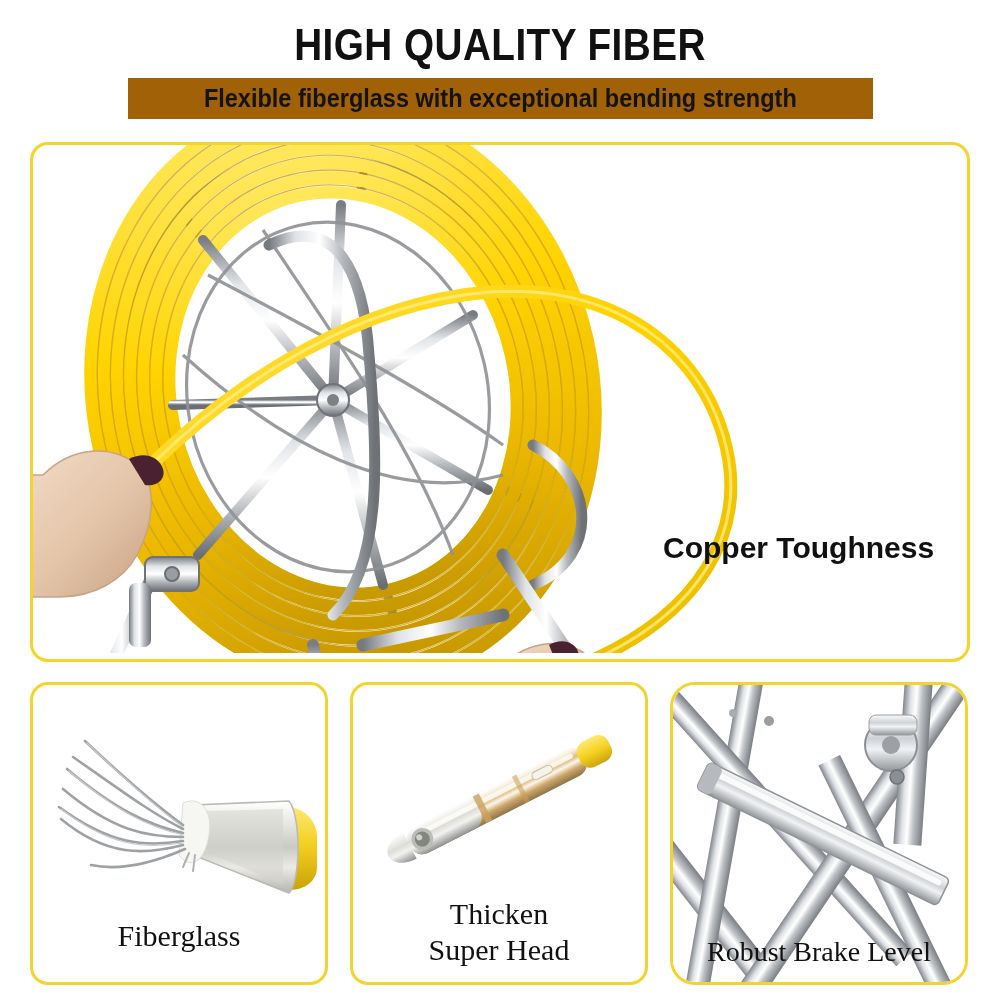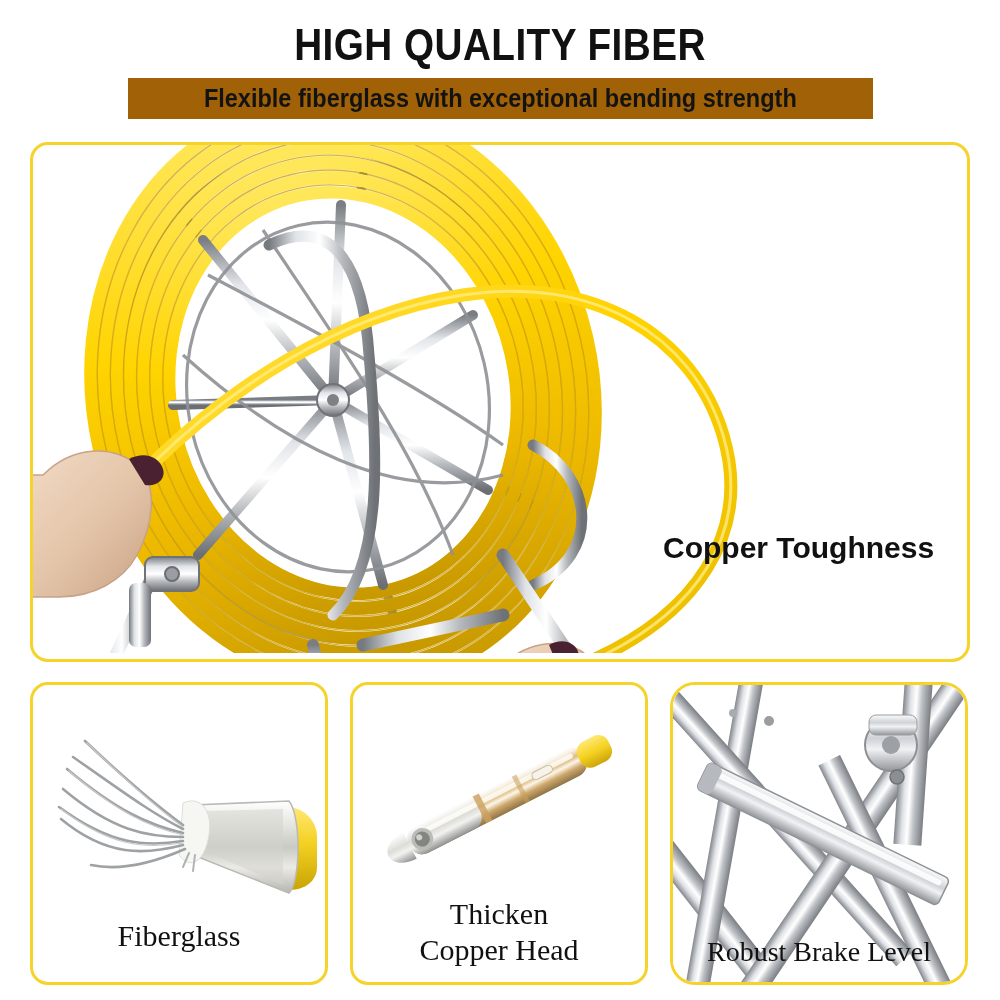--- a/index.html
+++ b/index.html
@@ -307,21 +307,21 @@
         <path d="M46 100 C 30 100, 22 108, 22 115 C 22 122, 30 130, 46 130 Z" fill="url(#chrG2)"></path>
         <circle cx="60" cy="115" r="11" fill="#b9bcb8"></circle>
         <circle cx="60" cy="115" r="7.5" fill="#82867f"></circle>
         <circle cx="58" cy="112" r="3" fill="#d8dad4" opacity="0.9"></circle>
 
         <rect x="236" y="101" width="34" height="28" rx="11" fill="url(#tipG)"></rect>
       </g>
     </svg>
     <div class="cap cap2">
       <div>Thicken</div>
-      <div>Copper Head</div>
+      <div>Super Head</div>
     </div>
   </div>
 
   <div class="panel cell cell3">
     <svg class="sq-art" viewBox="0 0 292 297">
       <defs>
         <linearGradient id="tubeG" x1="0" y1="0" x2="1" y2="0">
           <stop offset="0%" stop-color="#83868a"></stop>
           <stop offset="26%" stop-color="#dfe2e6"></stop>
           <stop offset="46%" stop-color="#ffffff"></stop>

